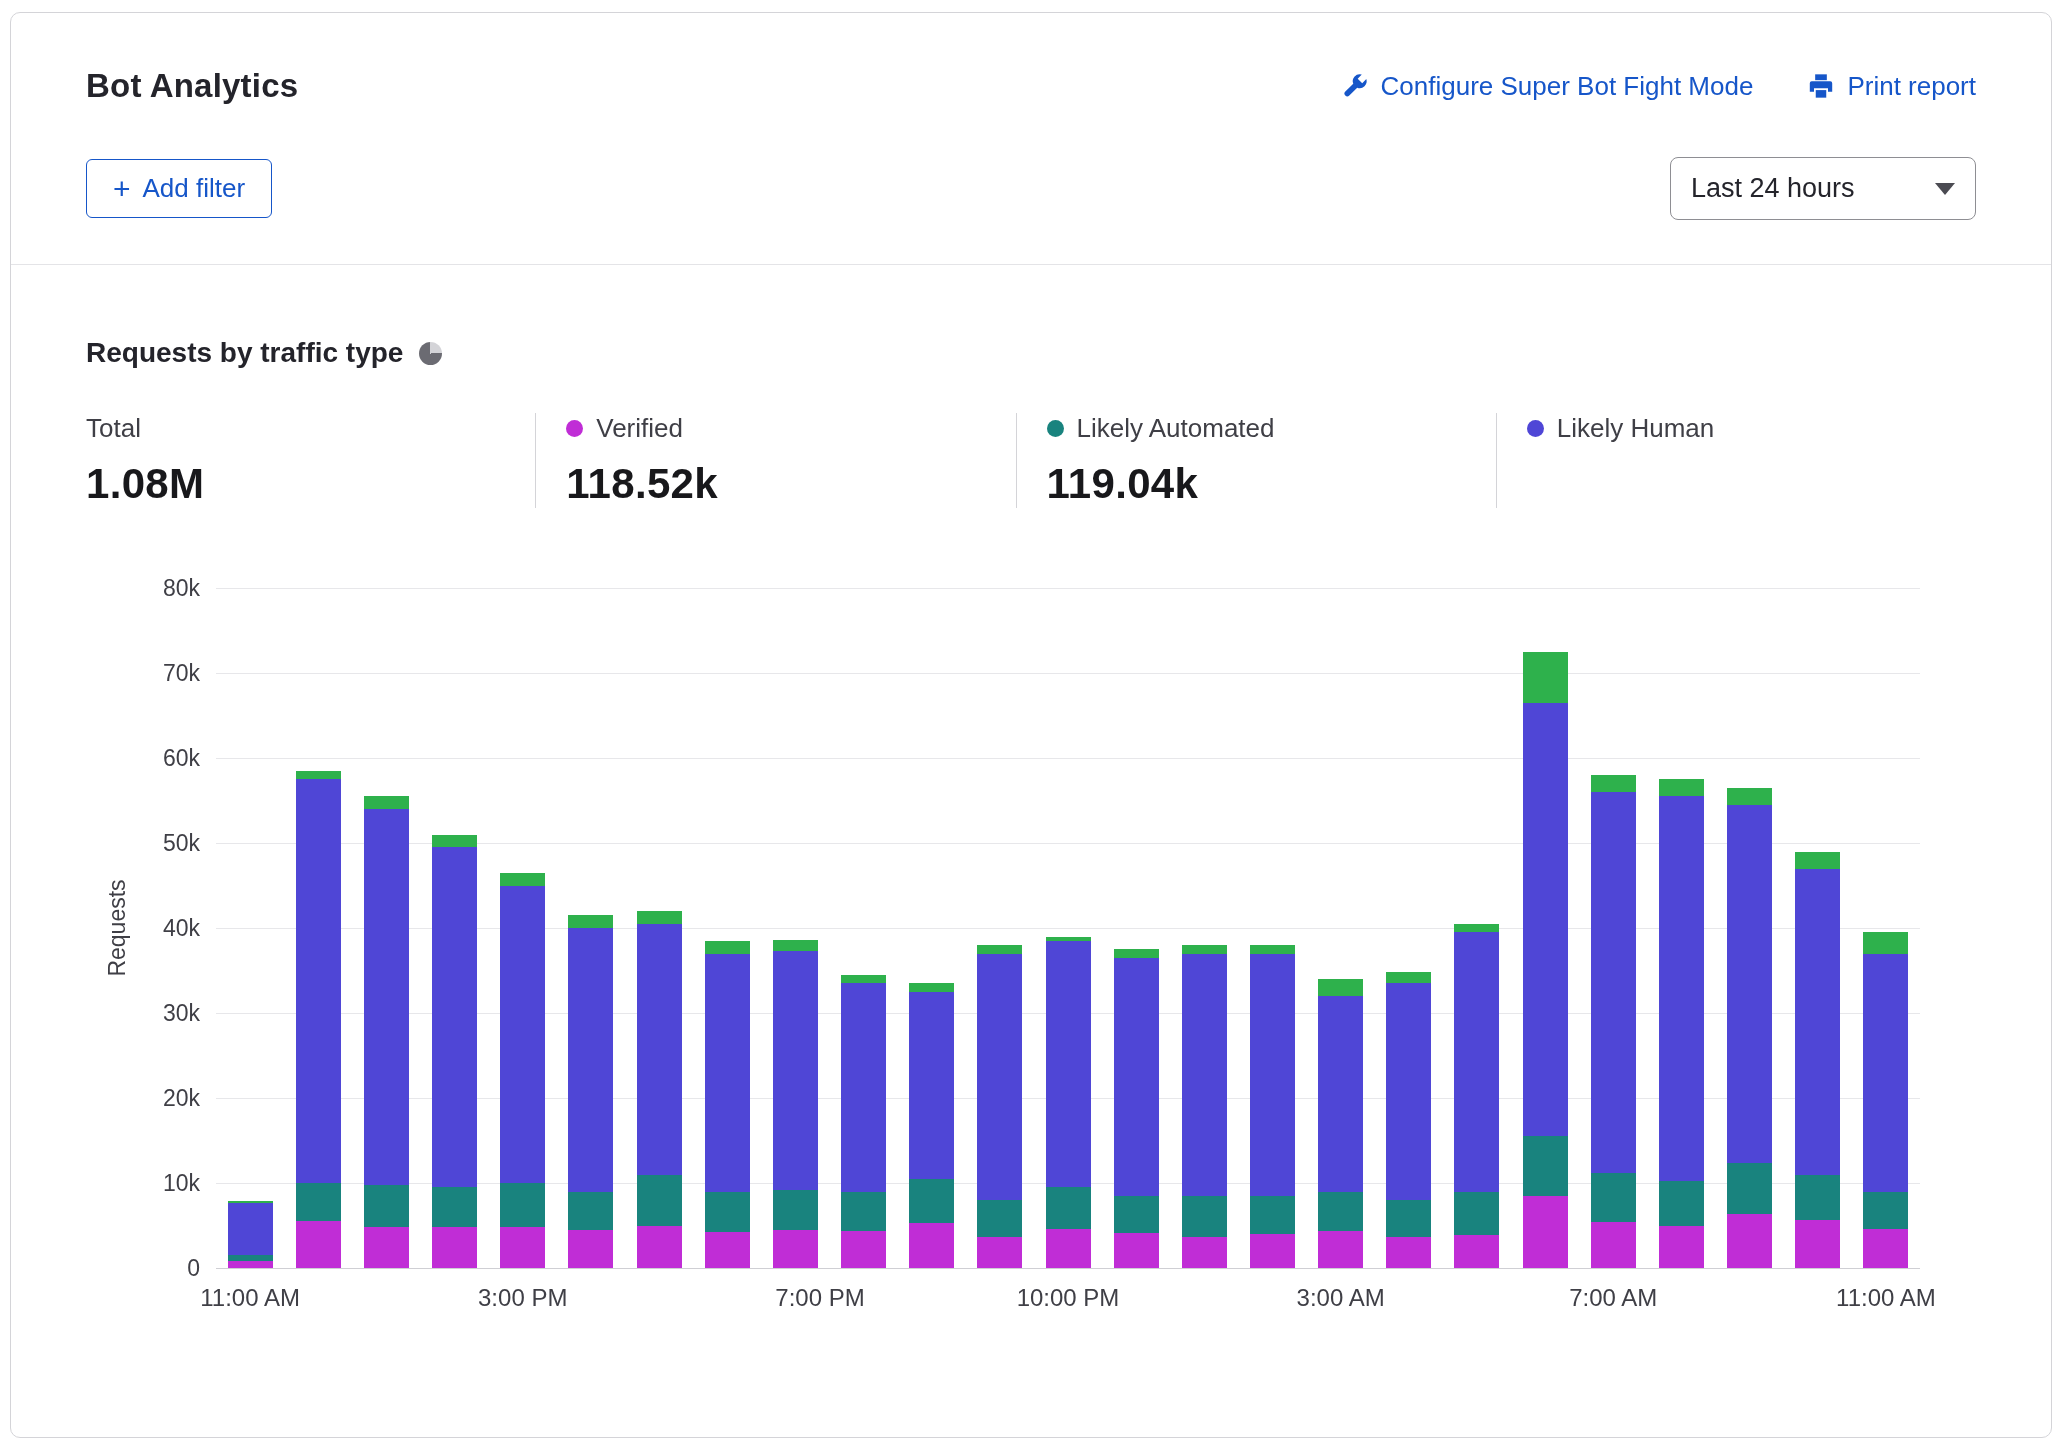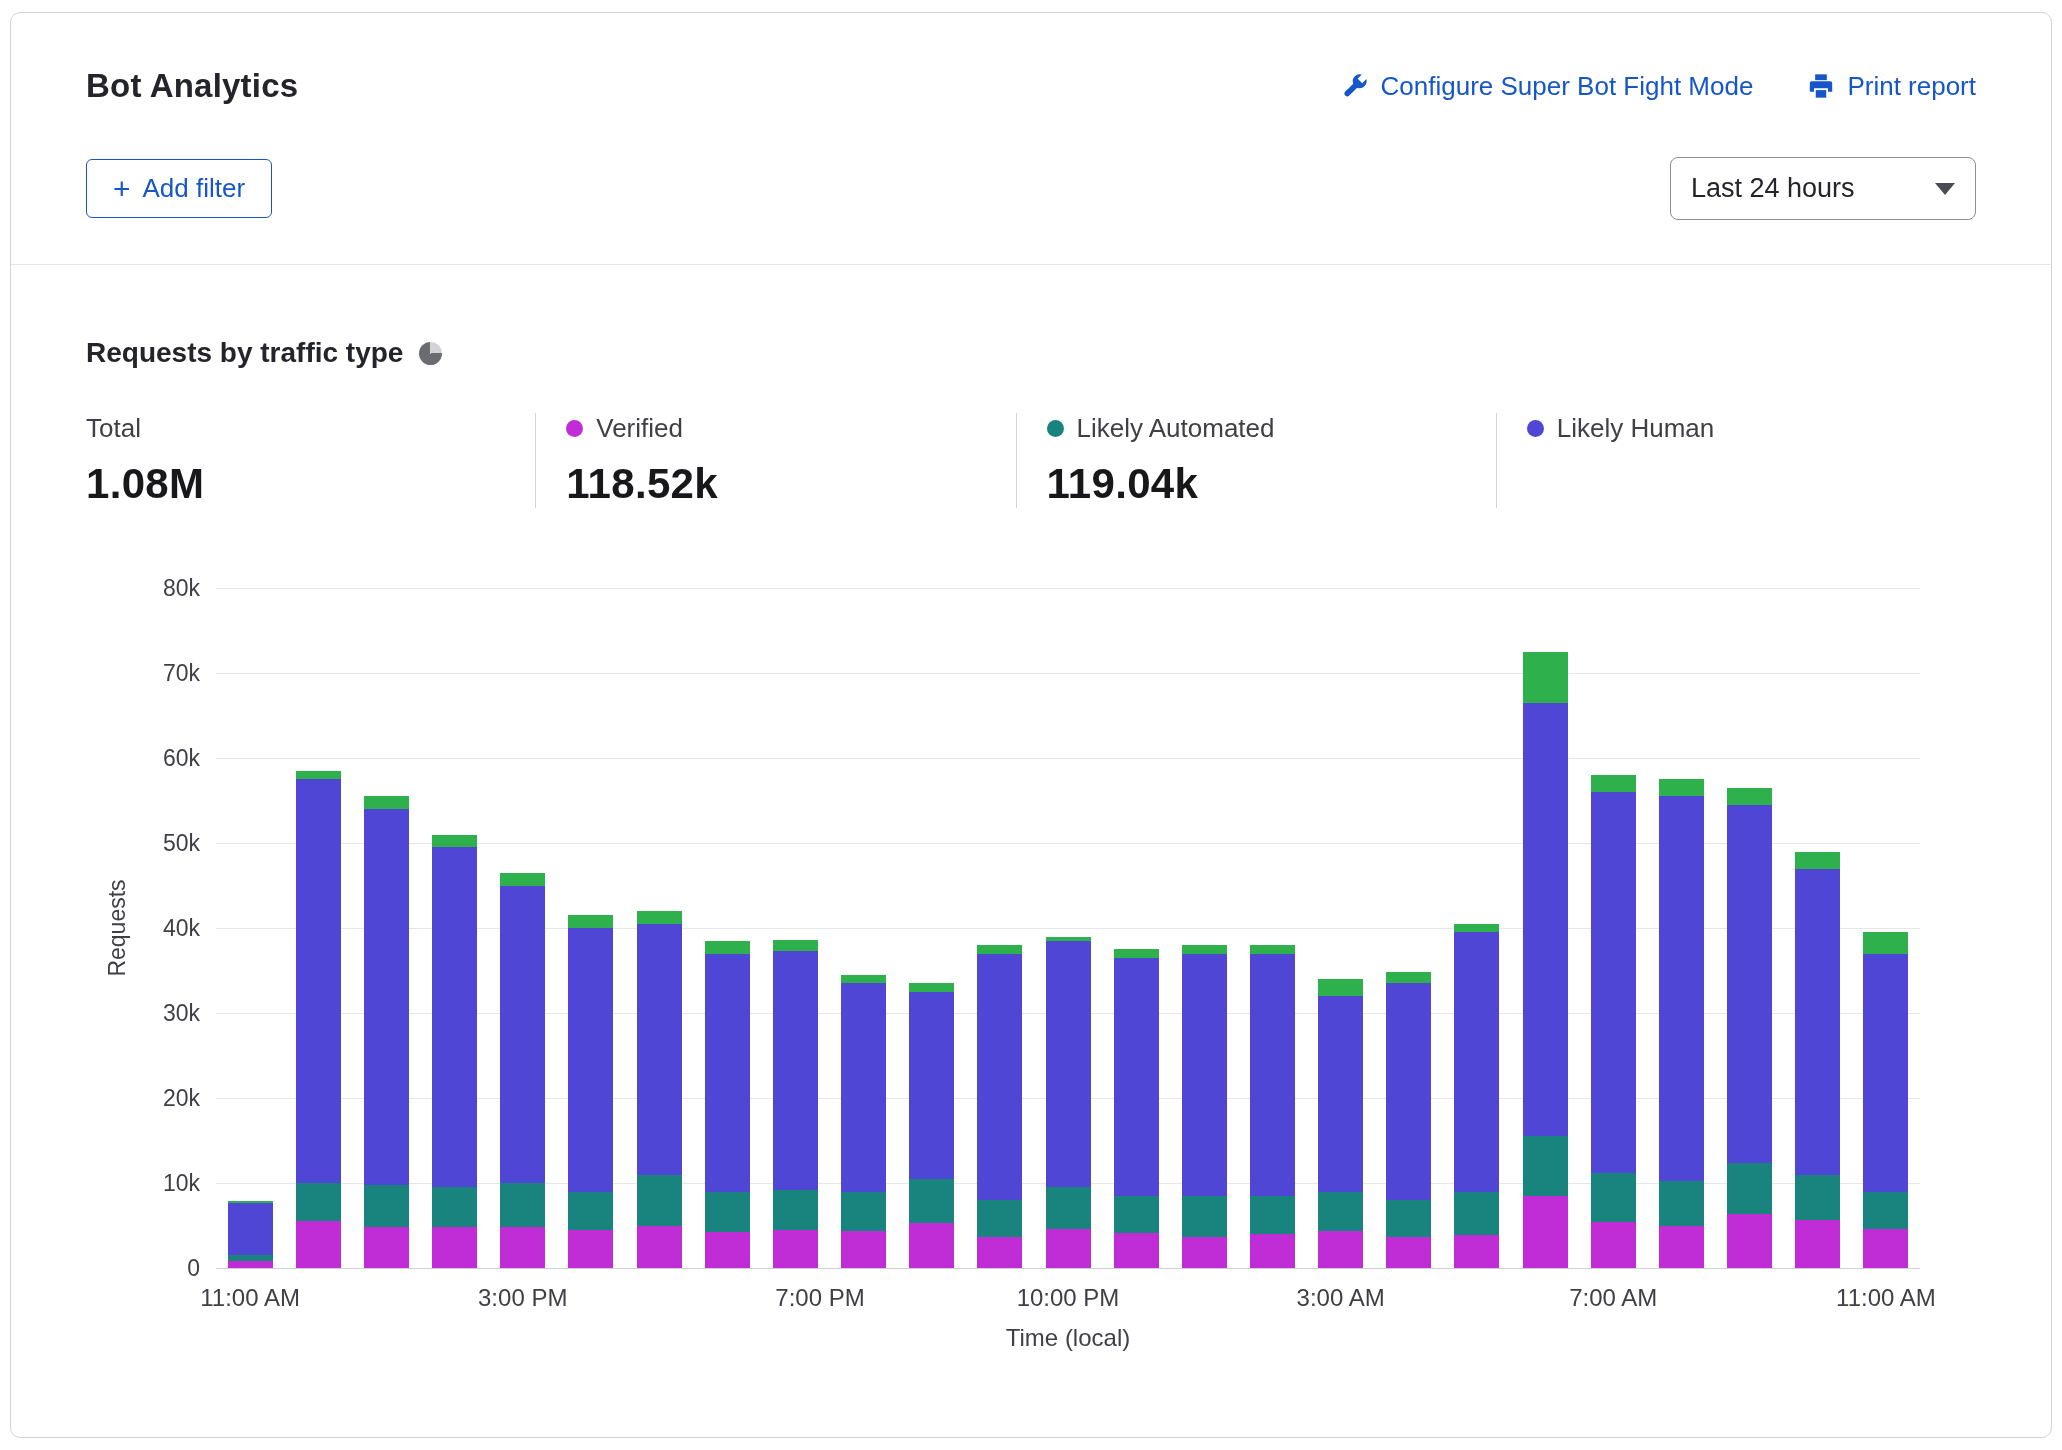--- a/index.html
+++ b/index.html
@@ -261,17 +261,16 @@
           <div class="bar-seg" style="left: 1647.42px; width: 45px; bottom: 76.5px; height: 238px; background: rgb(79, 70, 214);"></div>
           <div class="bar-seg" style="left: 1647.42px; width: 45px; bottom: 314.5px; height: 21.25px; background: rgb(46, 177, 76);"></div>
           <div class="x-tick" style="left: 34.08px;">11:00 AM</div>
           <div class="x-tick" style="left: 306.72px;">3:00 PM</div>
           <div class="x-tick" style="left: 604px;">7:00 PM</div>
           <div class="x-tick" style="left: 852px;">10:00 PM</div>
           <div class="x-tick" style="left: 1124.64px;">3:00 AM</div>
           <div class="x-tick" style="left: 1397.28px;">7:00 AM</div>
           <div class="x-tick" style="left: 1669.92px;">11:00 AM</div>
         </div>
-      <div class="x-axis-title">Time (local)</div>
     </div>
   </div>
 
 </div>
 
 </body></html>

